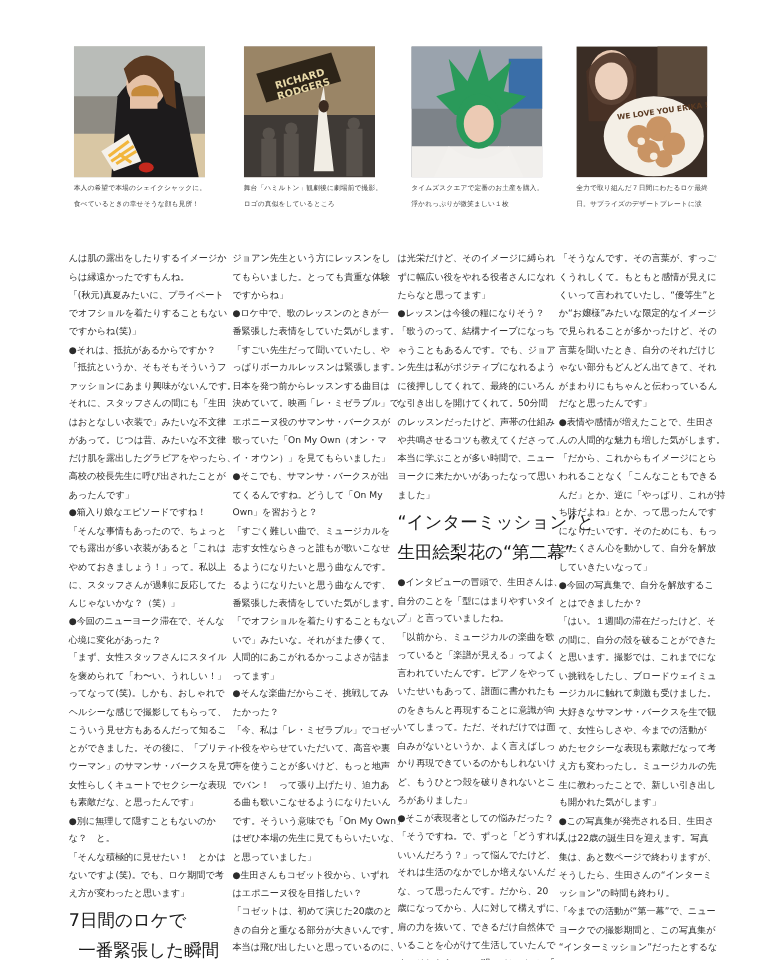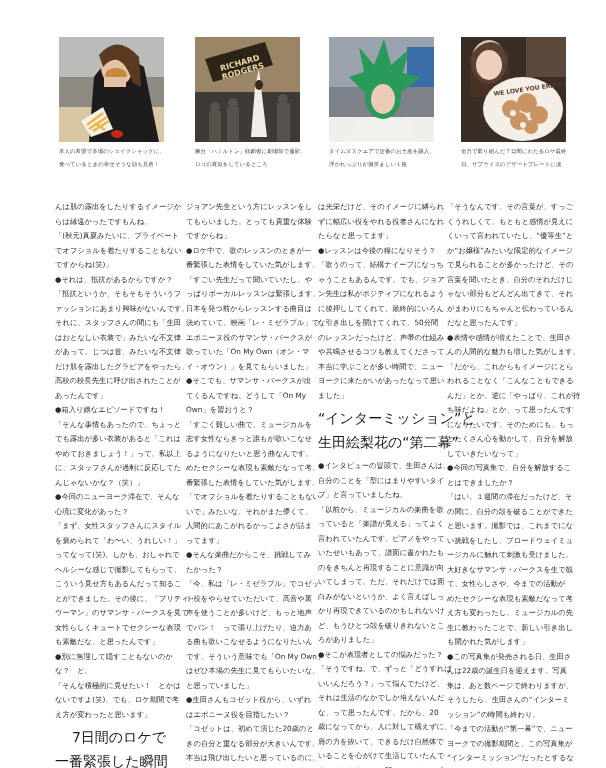--- a/index.html
+++ b/index.html
@@ -141,43 +141,43 @@
     <p>こういう見せ方もあるんだって知るこ</p>
     <p>とができました。その後に、「プリティ・</p>
     <p>ウーマン」のサマンサ・バークスを見て、</p>
     <p>女性らしくキュートでセクシーな表現</p>
     <p>も素敵だな、と思ったんです」</p>
     <p class="q">別に無理して隠すこともないのか</p>
     <p>な？　と。</p>
     <p>「そんな積極的に見せたい！　とかは</p>
     <p>ないですよ(笑)。でも、ロケ期間で考</p>
     <p>え方が変わったと思います」</p>
-    <p class="heading" style="margin: 9px 0px 0px; text-align: center;">7日間のロケで</p>
-    <p class="heading" style="margin: 0px 0px 9px;">一番緊張した瞬間</p>
+    <p class="heading" style="margin: 9px 0px 0px;">7日間のロケで</p>
+    <p class="heading" style="margin: 0px 0px 9px; text-align: center;">一番緊張した瞬間</p>
   </div>
 <div class="col" style="left:186px;">
     <p>ジョアン先生という方にレッスンをし</p>
     <p>てもらいました。とっても貴重な体験</p>
     <p>ですからね」</p>
     <p class="q">ロケ中で、歌のレッスンのときが一</p>
     <p>番緊張した表情をしていた気がします。</p>
     <p>「すごい先生だって聞いていたし、や</p>
     <p>っぱりボーカルレッスンは緊張します。</p>
     <p>日本を発つ前からレッスンする曲目は</p>
     <p>決めていて。映画「レ・ミゼラブル」で</p>
     <p>エポニーヌ役のサマンサ・バークスが</p>
     <p>歌っていた「On My Own（オン・マ</p>
     <p>イ・オウン）」を見てもらいました」</p>
     <p class="q">そこでも、サマンサ・バークスが出</p>
     <p>てくるんですね。どうして「On My</p>
     <p>Own」を習おうと？</p>
     <p>「すごく難しい曲で、ミュージカルを</p>
     <p>志す女性ならきっと誰もが歌いこなせ</p>
     <p>るようになりたいと思う曲なんです。</p>
-    <p>めたセクシーな表現も素敵だなって考、</p>
+    <p>るようになりたいと思う曲なんです、</p>
     <p>番緊張した表情をしていた気がします。</p>
     <p>「でオフショルを着たりすることもない</p>
     <p>いで」みたいな。それがまた儚くて、</p>
     <p>人間的にあこがれるかっこよさが詰ま</p>
     <p>ってます」</p>
     <p class="q">そんな楽曲だからこそ、挑戦してみ</p>
     <p>たかった？</p>
     <p>「今、私は「レ・ミゼラブル」でコゼッ</p>
     <p>ト役をやらせていただいて、高音や裏</p>
     <p>声を使うことが多いけど、もっと地声</p>

